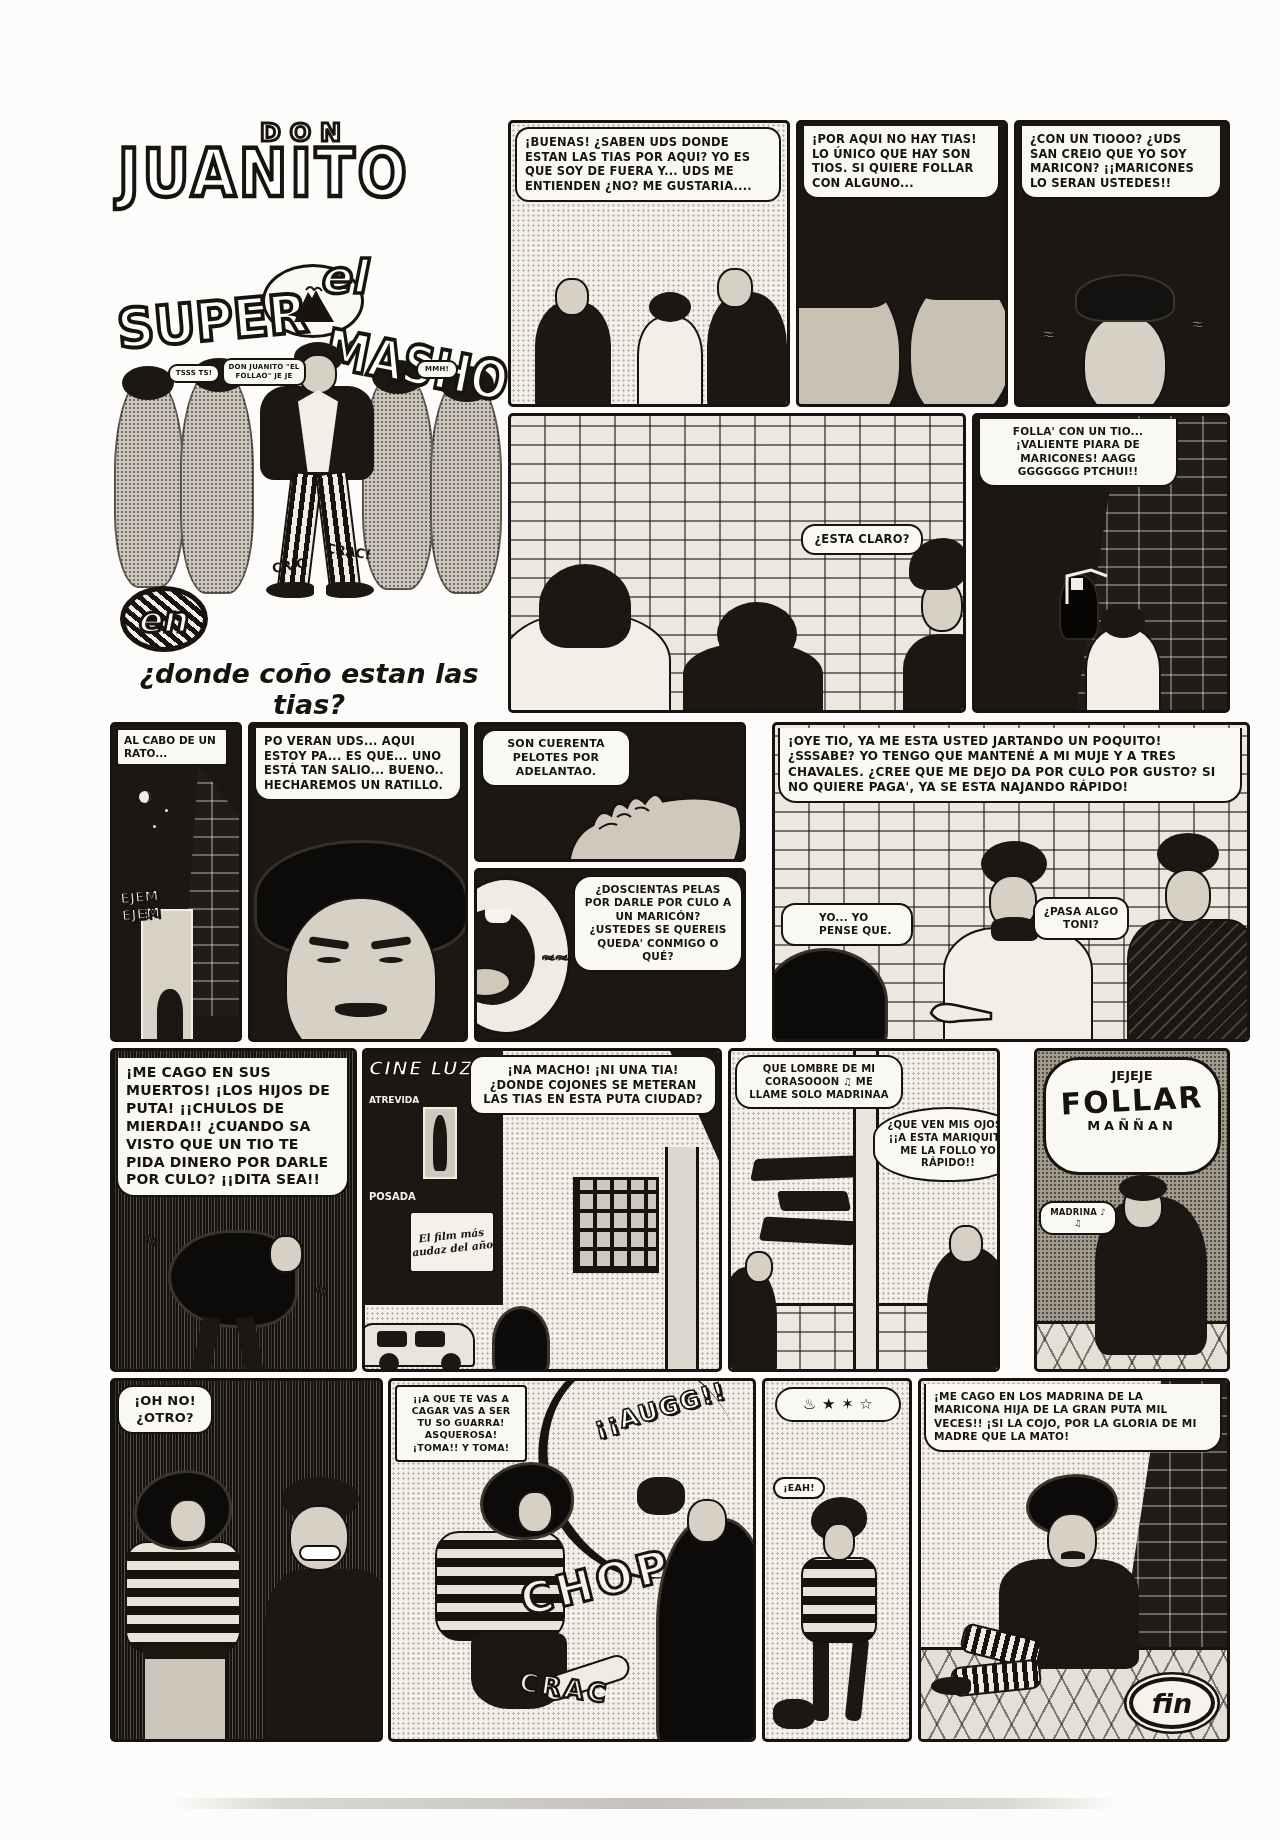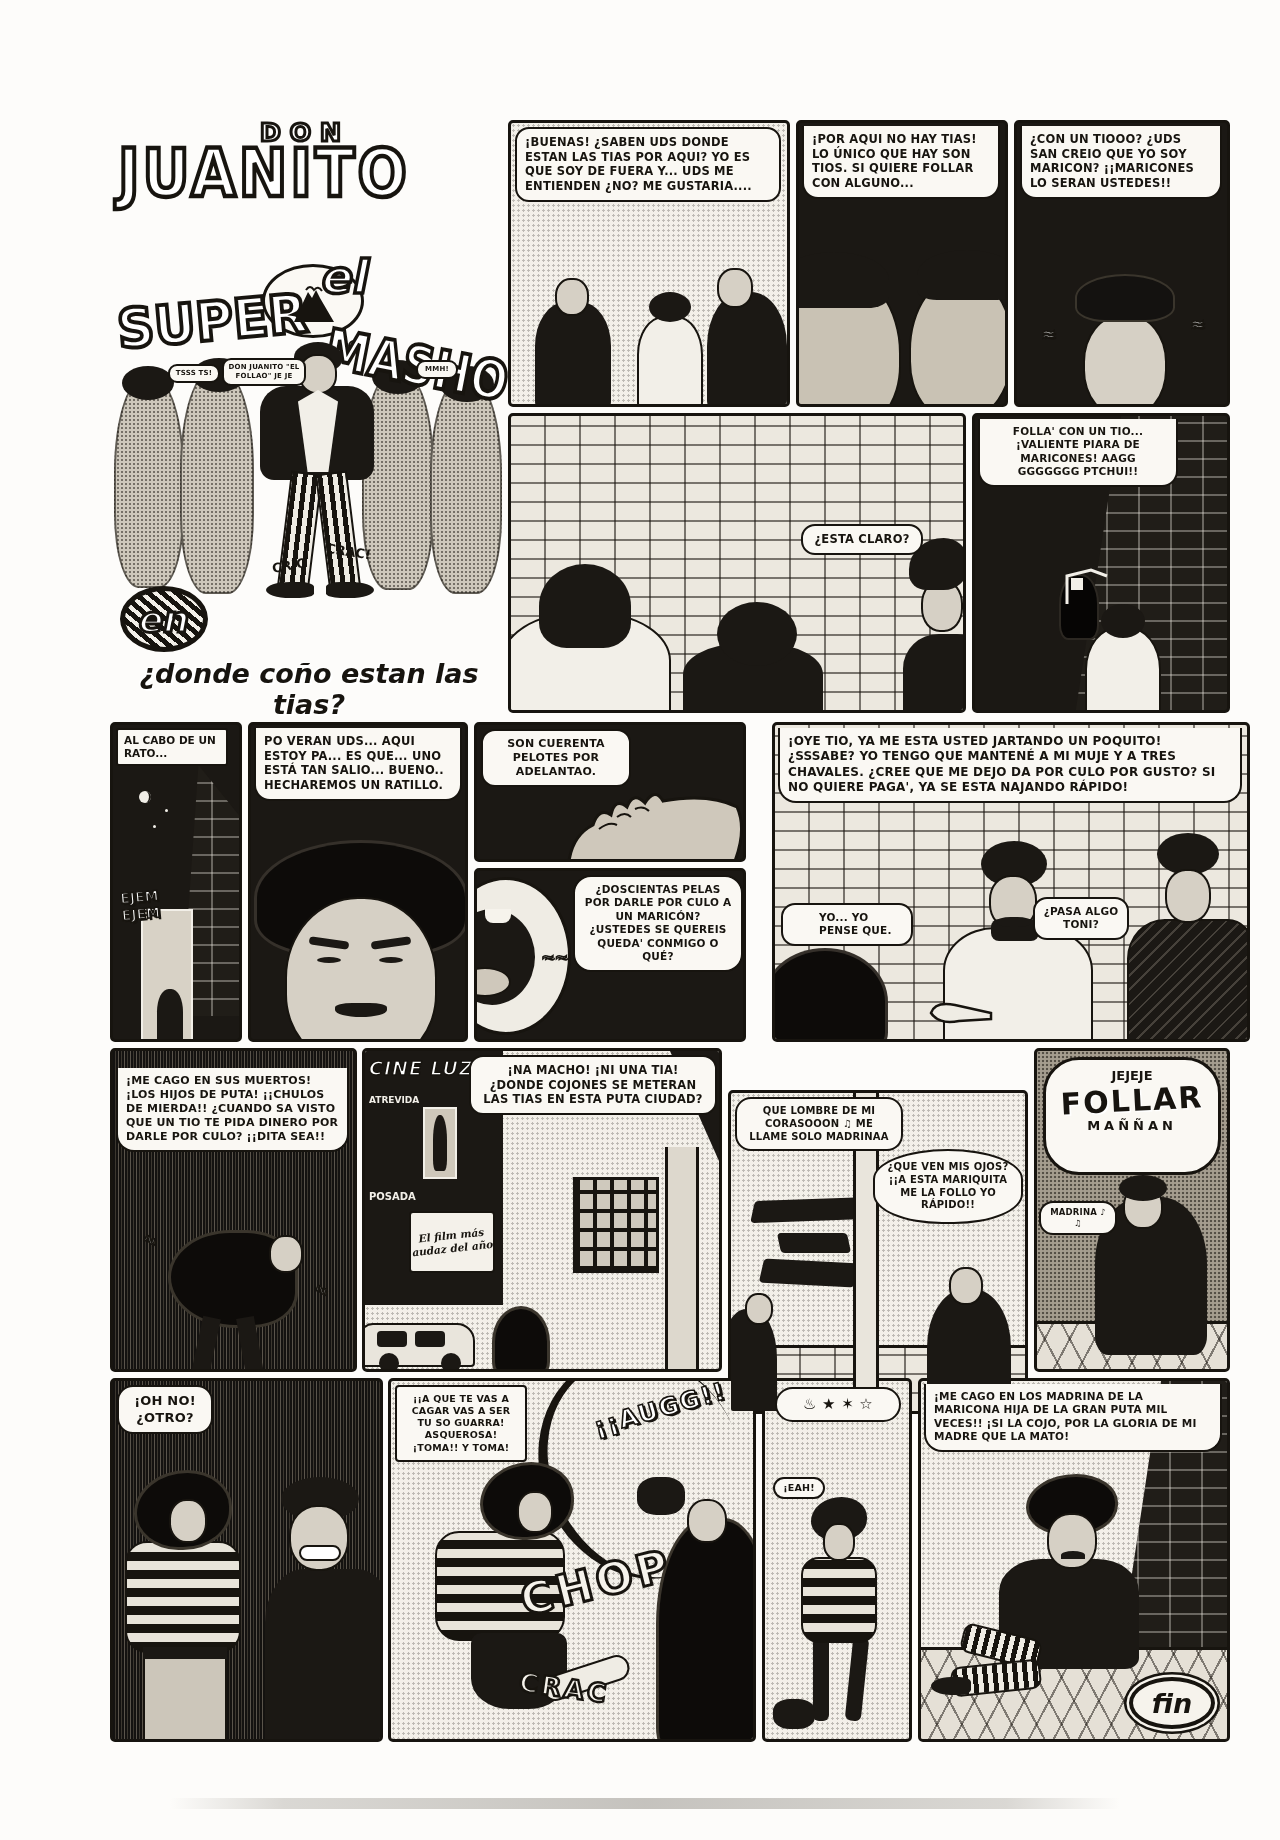--- a/index.html
+++ b/index.html
@@ -209,21 +209,21 @@
     <div class="sil" style="left:216px;bottom:98px;width:48px;height:22px;border-radius:8px;z-index:5;"></div>
     <svg width="70" height="34" viewBox="0 0 70 34" style="position:absolute;left:150px;bottom:12px;z-index:6;">
       <path d="M66 20 L30 12 Q10 8 6 20 Q14 32 34 28 L66 26 Z" fill="#efece4" stroke="#17140f" stroke-width="2.5"></path>
     </svg>
     <div class="sil" style="left:382px;bottom:164px;width:62px;height:42px;border-radius:50%;z-index:5;"></div>
     <div class="face" style="left:390px;bottom:116px;width:46px;height:54px;border-radius:45%;z-index:5;"></div>
     <div style="position:absolute;left:352px;bottom:-12px;width:126px;height:132px;border-radius:30% 20% 0 0;background:repeating-linear-gradient(135deg,#1b1814 0 8px,#46413a 8px 10px);border:2px solid #17140f;"></div>
   </div>
 
   <div class="panel streaks" style="left:110px;top:1048px;width:247px;height:324px;">
-    <div class="bub" style="left:3px;top:17px;width:233px;font-size:11px;border-radius:0 0 18px 18px;border-top:none;">
+    <div class="bub" style="left:3px;top:7px;width:233px;font-size:14px;border-radius:0 0 18px 18px;border-top:none;">
       <span>¡ME CAGO EN SUS MUERTOS! ¡LOS HIJOS DE PUTA! ¡¡CHULOS DE MIERDA!! ¿CUANDO SA VISTO QUE UN TIO TE PIDA DINERO POR DARLE POR CULO? ¡¡DITA SEA!!</span></div>
     <div class="sil" style="left:58px;bottom:44px;width:124px;height:92px;border-radius:55% 45% 40% 60%;background:#0d0b09;box-shadow:0 0 0 3px #3a352c;"></div>
     <div class="face" style="left:156px;bottom:96px;width:34px;height:38px;border-radius:45%;z-index:5;"></div>
     <div class="sil" style="left:84px;bottom:-6px;width:18px;height:58px;transform:rotate(12deg);"></div>
     <div class="sil" style="left:128px;bottom:-6px;width:18px;height:58px;transform:rotate(-10deg);"></div>
     <div class="sfx outl" style="left:30px;bottom:120px;font-size:16px;">∿</div>
     <div class="sfx outl" style="right:26px;bottom:70px;font-size:16px;">∿</div>
   </div>
 
   <div class="panel stipple" style="left:362px;top:1048px;width:360px;height:324px;">
@@ -243,21 +243,21 @@
     <div class="sil" style="left:12px;bottom:22px;width:30px;height:16px;border-radius:4px;z-index:5;"></div>
     <div class="sil" style="left:50px;bottom:22px;width:30px;height:16px;border-radius:4px;z-index:5;"></div>
     <div class="sil" style="left:14px;bottom:-4px;width:20px;height:20px;border-radius:50%;z-index:5;"></div>
     <div class="sil" style="left:76px;bottom:-4px;width:20px;height:20px;border-radius:50%;z-index:5;"></div>
     <div class="sil" style="left:130px;bottom:-6px;width:52px;height:66px;border-radius:50% 50% 20% 20%;background:#0d0b09;box-shadow:0 0 0 3px #3a352c;z-index:5;"></div>
     <div class="bars" style="position:absolute;left:208px;top:126px;width:86px;height:96px;z-index:3;"></div>
     <div style="position:absolute;left:300px;top:96px;width:34px;height:228px;background:#ddd8cd;border-left:3px solid #17140f;border-right:3px solid #17140f;z-index:4;"></div>
     <div class="ink" style="position:absolute;right:0;top:0;width:70px;height:110px;clip-path:polygon(30% 0,100% 0,100% 100%);"></div>
   </div>
 
-  <div class="panel stipple" style="left:728px;top:1048px;width:300px;height:324px;margin-top:42px;">
+  <div class="panel stipple" style="left:728px;top:1048px;width:272px;height:324px;">
     <div class="brickL" style="position:absolute;left:0;bottom:0;width:100%;height:66px;border-top:3px solid #17140f;"></div>
     <div class="bub" style="left:4px;top:4px;width:168px;text-align:center;font-size:10px;border-radius:16px;">
       <span>QUE LOMBRE DE MI CORASOOON ♫ ME LLAME SOLO MADRINAA</span></div>
     <div class="bub" style="left:142px;top:56px;width:150px;text-align:center;font-size:10px;border-radius:50% 50% 46% 46%/40% 40% 40% 40%;padding:10px 8px;">
       <span>¿QUE VEN MIS OJOS? ¡¡A ESTA MARIQUITA ME LA FOLLO YO RÁPIDO!!</span></div>
     <div style="position:absolute;left:122px;top:0;width:26px;height:324px;background:#e9e5dc;border-left:3px solid #17140f;border-right:3px solid #17140f;z-index:4;"></div>
     <div class="sil" style="left:22px;top:106px;width:118px;height:22px;transform:skewX(-14deg) rotate(-2deg);border-radius:4px;"></div>
     <div class="sil" style="left:48px;top:140px;width:70px;height:20px;transform:skewX(12deg);border-radius:4px;"></div>
     <div class="sil" style="left:30px;top:168px;width:96px;height:24px;transform:skewX(-10deg) rotate(3deg);border-radius:4px;"></div>
     <div class="sil" style="left:-10px;bottom:-8px;width:56px;height:110px;border-radius:45% 45% 10% 10%;"></div>

